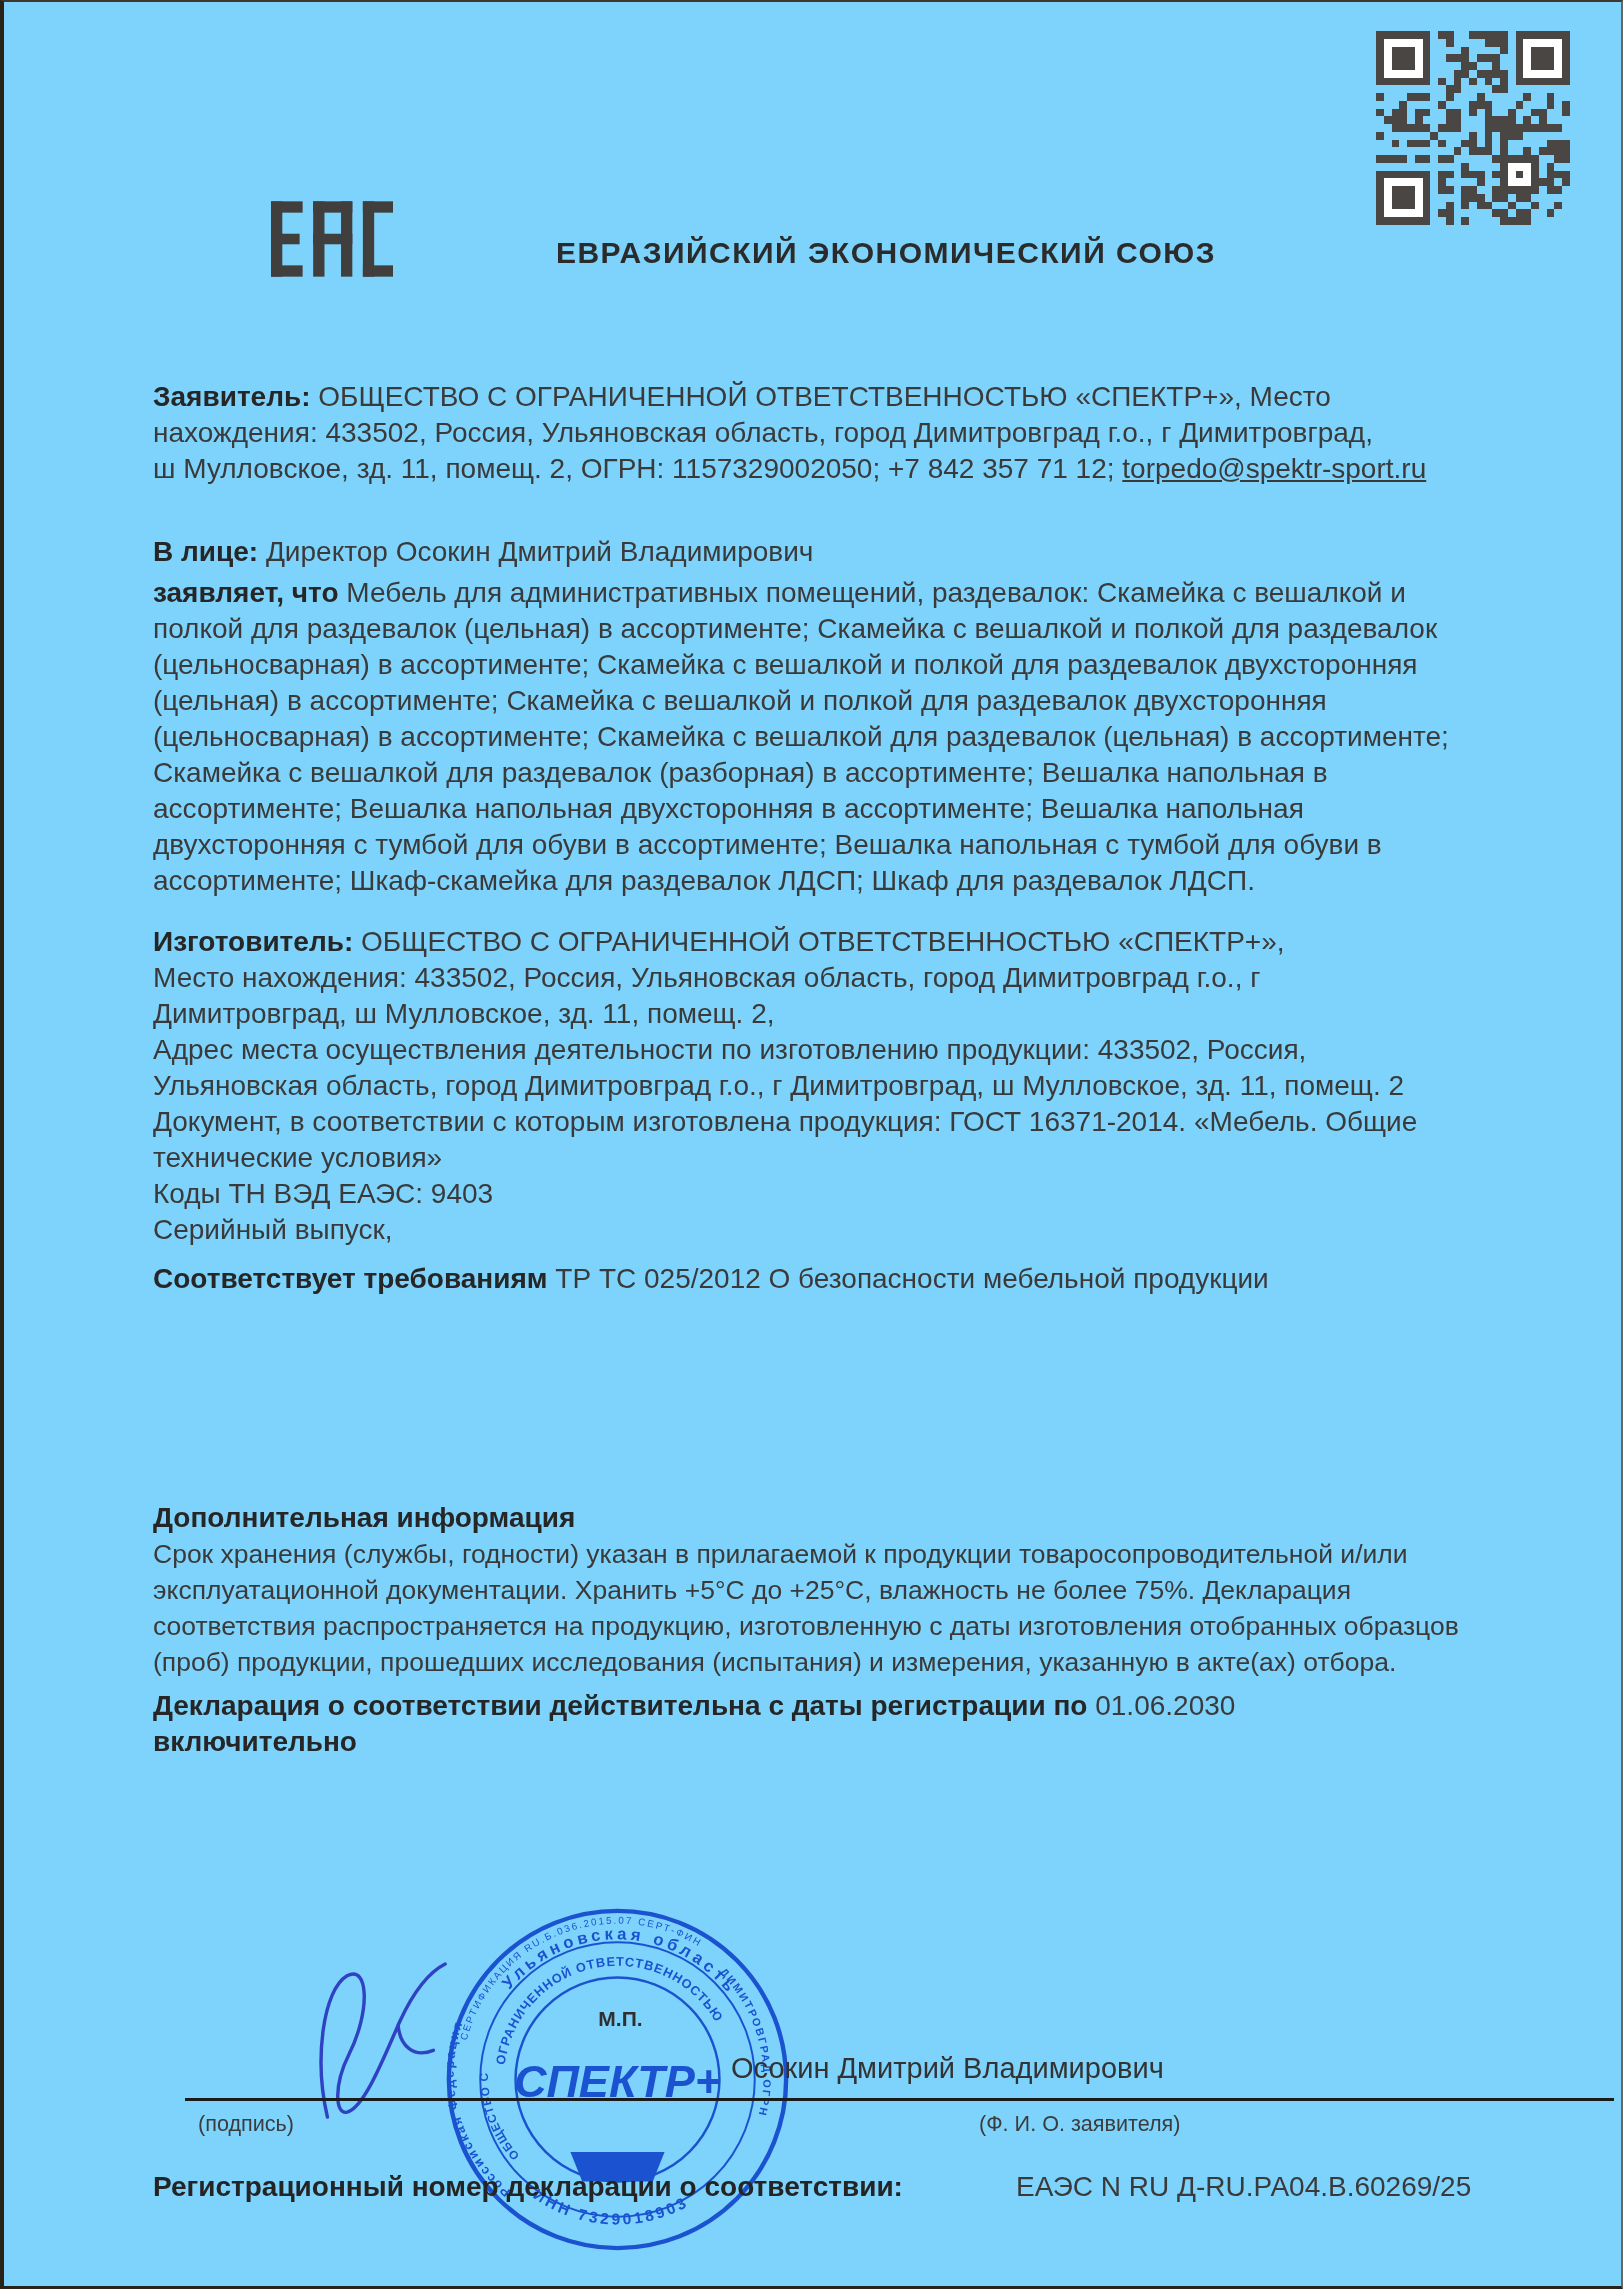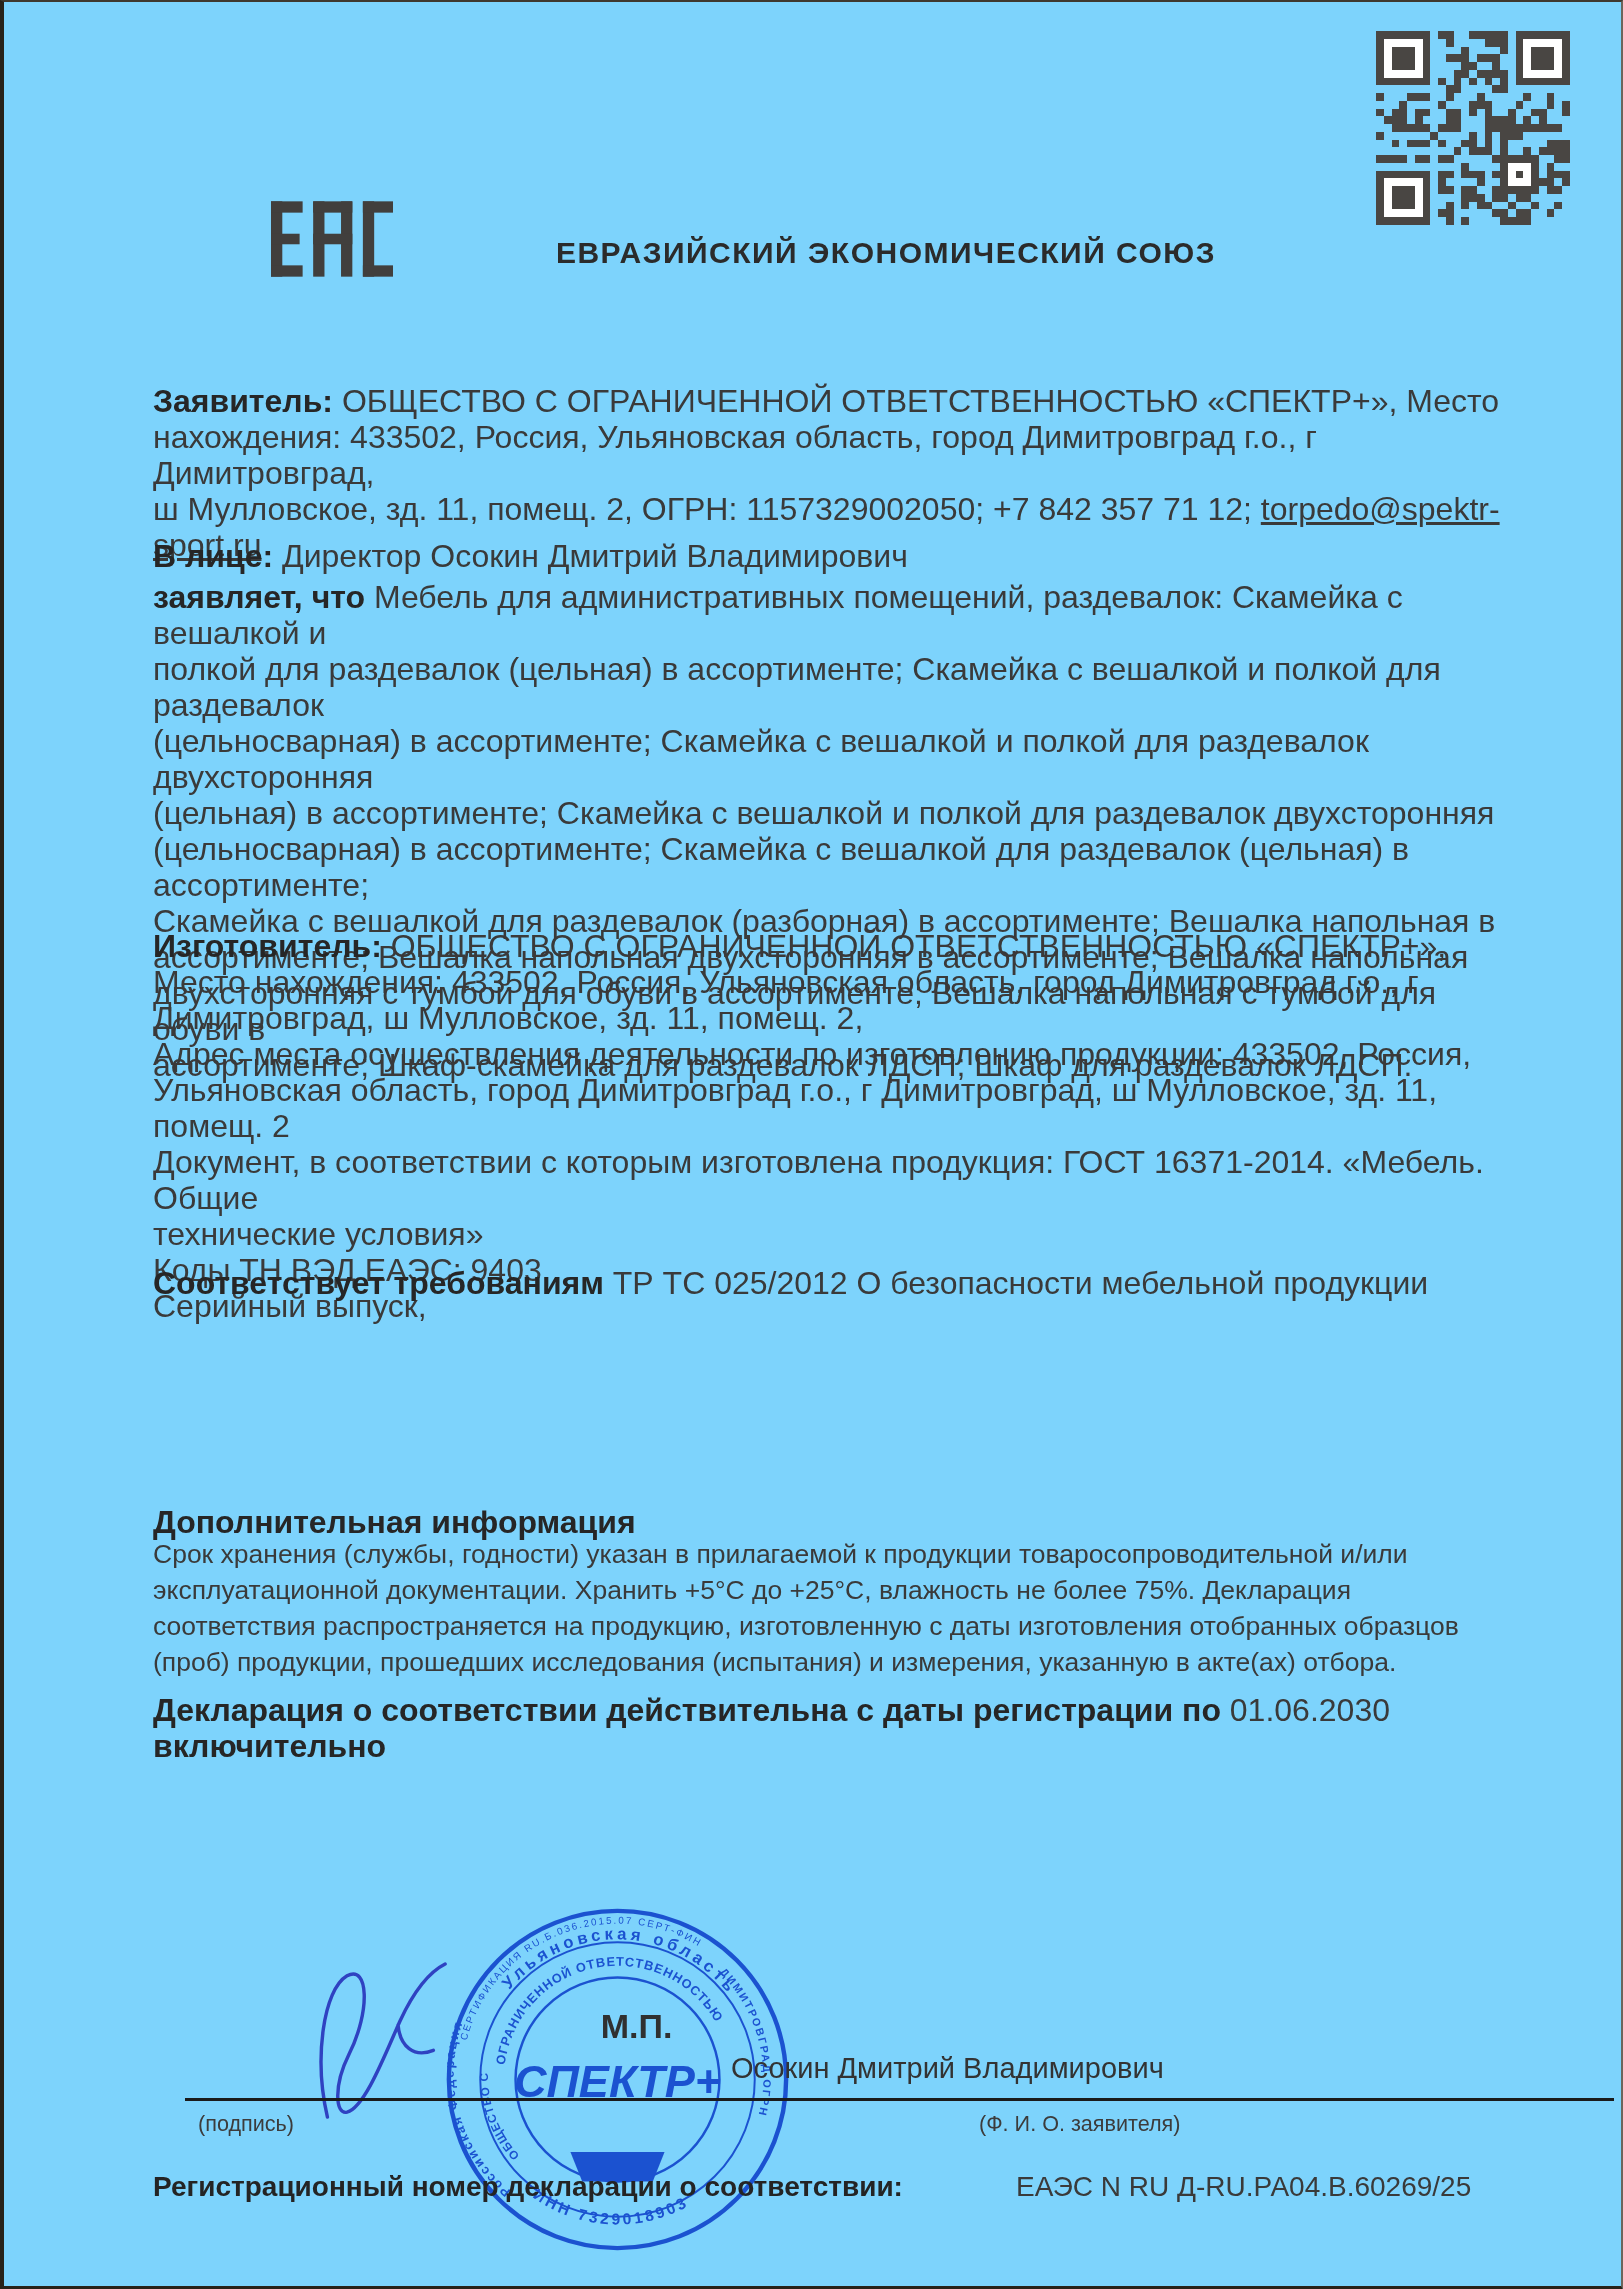--- a/index.html
+++ b/index.html
@@ -6,29 +6,29 @@
   .page{
     position:relative; width:1623px; height:2290px; background:#7dd3fc;
     font-family:"Liberation Sans", sans-serif; color:#3a3a3a; overflow:hidden;
     border-left:4.9px solid #282219; border-top:2px solid #3f382e;
     border-right:2px solid #6b655b; border-bottom:4.9px solid #282219;
     box-sizing:border-box;
   }
   .titles{position:absolute; left:147px; top:233px; width:1470px; text-align:center;}
   .title-line{font-weight:700; font-size:30px; color:#2b2b2b; letter-spacing:1.5px; line-height:35px;}
   .title-line + .title-line{margin-top:25.5px;}
-  .para{position:absolute; left:149px; width:1374px; font-size:32px; line-height:36px;
+  .para{position:absolute; left:149px; width:1374px; font-size:28px; line-height:36px;
         color:#3a3a3a; white-space:pre-line;}
   .para b{color:#262626;}
   .small-text{font-size:26.5px;}
   .email{color:#3a3a3a; text-decoration:underline; cursor:pointer;}
   .qr{position:absolute; left:1372px; top:29px; width:194px; height:194px;}
   .eac{position:absolute; left:267px; top:184px; width:122px; height:106px;}
-  .mp{position:absolute; left:559px; top:2005px; width:147px; text-align:center;
-      font-size:34px; font-weight:600; color:#303030;}
+  .mp{position:absolute; left:543px; top:2005px; width:147px; text-align:center;
+      font-size:21px; font-weight:600; color:#303030;}
   .fio-name{position:absolute; left:727px; top:2050px; font-size:29px; color:#333;}
   .sig-line{position:absolute; left:181px; top:2096px; width:1429px; height:2.9px; background:#1b1b1b;}
   .under-label{position:absolute; top:2109px; font-size:21.6px; color:#3c3c3c; text-align:left;}
   .lbl-podpis{left:194px; width:147px;}
   .lbl-fio{left:975px; width:255px;}
   .reg-row{position:absolute; left:149px; width:1431px; font-size:28px; line-height:33px;}
   .reg-row b{color:#242424;}
   .reg-row .value{position:absolute; left:863px; top:0; font-weight:400; color:#3a3a3a;}
   .row-regnum{top:2168px;}
   .row-regdate{top:2227px;}

